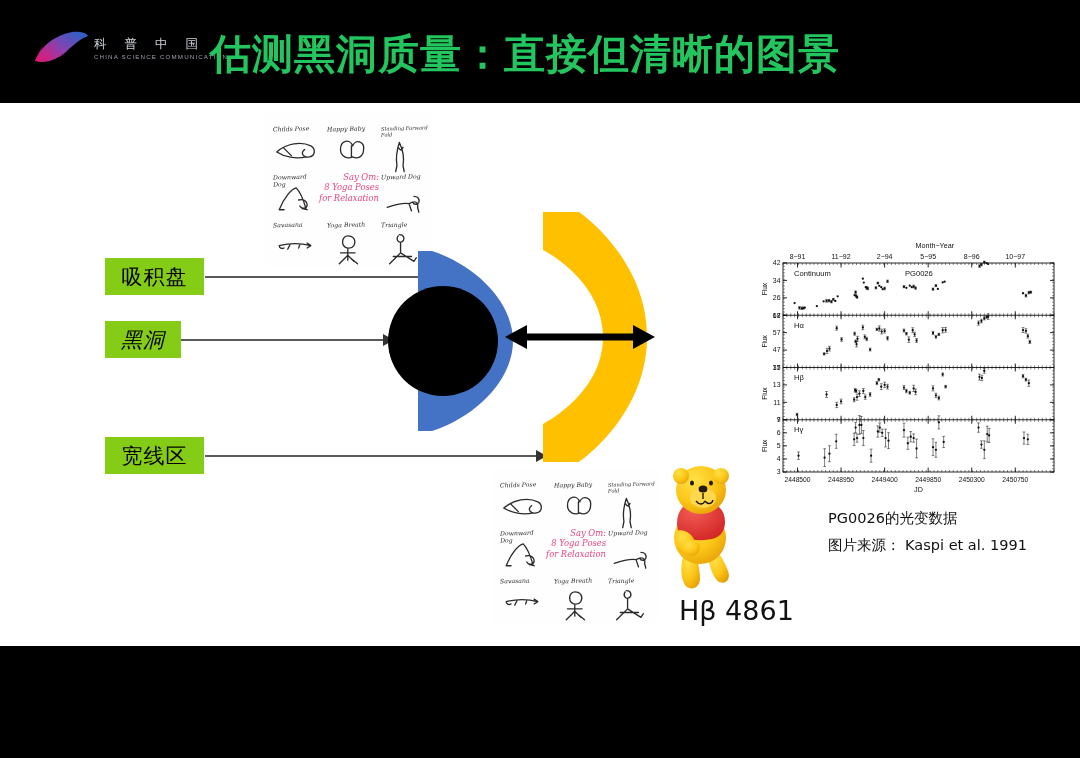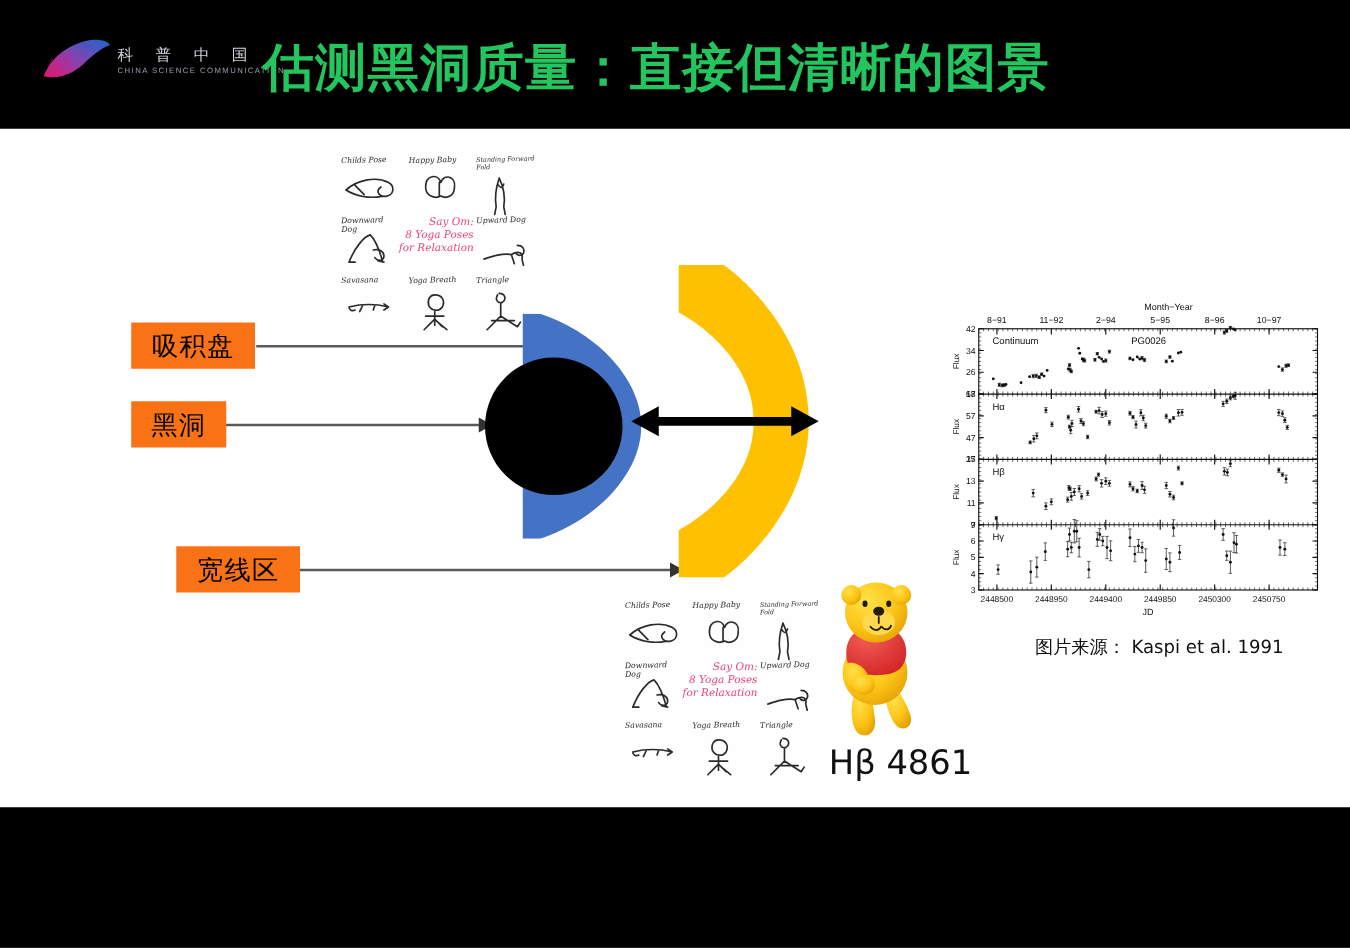--- a/index.html
+++ b/index.html
@@ -28,39 +28,39 @@
   
   .yoga{position:absolute;background:#fefefe;}
   .yoga .ylabel{position:absolute;color:#111;font-style:italic;
                 font-family:"DejaVu Serif",serif;white-space:nowrap;
                 transform:rotate(-1.5deg);}
   .yoga .ycentre{position:absolute;text-align:right;color:#e8447f;
                  font-family:"DejaVu Serif",serif;font-style:italic;line-height:1.22;}
   .yoga svg{position:absolute;overflow:visible;}
 
   
-  .lbl{position:absolute;background:#f97316;color:#000;
+  .lbl{position:absolute;background:#84cc16;color:#000;
        font-family:"DejaVu Sans",sans-serif;font-size:21px;font-weight:500;
        display:flex;align-items:center;justify-content:center;letter-spacing:1px;}
 
   
   .conn{position:absolute;background:#595959;height:1.6px;}
   .connhead{position:absolute;width:0;height:0;
             border-top:6px solid transparent;border-bottom:6px solid transparent;
             border-left:11px solid #333;}
 
   
   .bh{position:absolute;background:#000;border-radius:50%;}
   .disk{position:absolute;background:#4472C4;}
   .blr{position:absolute;}
 
   .dbl-arrow{position:absolute;}
 
   .hbeta{position:absolute;font-size:27px;color:#111;
-         font-family:"DejaVu Sans",sans-serif;white-space:nowrap;}
+         font-family:"DejaVu Sans",sans-serif;white-space:nowrap;margin-left:16px;}
 
   
   .chartbox{position:absolute;background:#fff;}
   .chart-caption{position:absolute;color:#111;font-size:14.5px;line-height:1.85;
                  font-family:"DejaVu Sans",sans-serif;white-space:nowrap;}
 
   
   .footer{position:absolute;left:0;top:646px;width:1080px;height:112px;background:#000;}
 
   .pooh{position:absolute;}
@@ -181,24 +181,24 @@
 
     <div class="conn" style="left:180px;top:236px;width:205px;"></div>
     <div class="connhead" style="left:383px;top:231px;"></div>
 
     <div class="conn" style="left:205px;top:352px;width:333px;"></div>
     <div class="connhead" style="left:536px;top:347px;"></div>
 
     <div class="lbl" style="left:105px;top:155px;width:99px;height:37px;">
       <span>吸积盘</span>
     </div>
-    <div class="lbl" style="left:105px;top:218px;width:76px;height:37px;">
+    <div class="lbl" style="left:105px;top:218px;width:76px;height:37px;font-style:italic;">
       <span>黑洞</span>
     </div>
-    <div class="lbl" style="left:105px;top:334px;width:99px;height:37px;margin-left:36px;">
+    <div class="lbl" style="left:105px;top:334px;width:99px;height:37px;">
       <span>宽线区</span>
     </div>
 
     <svg class="disk" style="left:418px;top:148px;width:95px;height:180px;background:none;" viewBox="0 0 95 180">
       <path d="M0 0 L14 0 C62 16 95 54 95 90 C95 126 62 164 14 180 L0 180 Z" fill="#4472C4"></path>
     </svg>
 
     <div class="bh" style="left:388px;top:183px;width:110px;height:110px;"></div>
 
     <svg class="blr" style="left:535px;top:109px;width:120px;height:250px;" viewBox="0 0 120 250">
@@ -1620,20 +1620,21 @@
           <text x="42.51785714285714" y="248.5" text-anchor="middle" font-size="6.7" fill="#111" font-family="&quot;Liberation Sans&quot;, sans-serif">2448500</text>
           <text x="86.07142857142857" y="248.5" text-anchor="middle" font-size="6.7" fill="#111" font-family="&quot;Liberation Sans&quot;, sans-serif">2448950</text>
           <text x="129.625" y="248.5" text-anchor="middle" font-size="6.7" fill="#111" font-family="&quot;Liberation Sans&quot;, sans-serif">2449400</text>
           <text x="173.17857142857142" y="248.5" text-anchor="middle" font-size="6.7" fill="#111" font-family="&quot;Liberation Sans&quot;, sans-serif">2449850</text>
           <text x="216.73214285714286" y="248.5" text-anchor="middle" font-size="6.7" fill="#111" font-family="&quot;Liberation Sans&quot;, sans-serif">2450300</text>
           <text x="260.2857142857143" y="248.5" text-anchor="middle" font-size="6.7" fill="#111" font-family="&quot;Liberation Sans&quot;, sans-serif">2450750</text>
           <text x="163.5" y="259" text-anchor="middle" font-size="7.2" fill="#111" font-family="&quot;Liberation Sans&quot;, sans-serif">JD</text>
         </svg></div>
 
     <div class="chart-caption" style="left:828px;top:402px;">
+      <div>PG0026的光变数据</div>
       <div>图片来源： Kaspi et al. 1991</div>
     </div>
 
   </div>
 
   <div class="footer">
     
   </div>
 
 </div>

